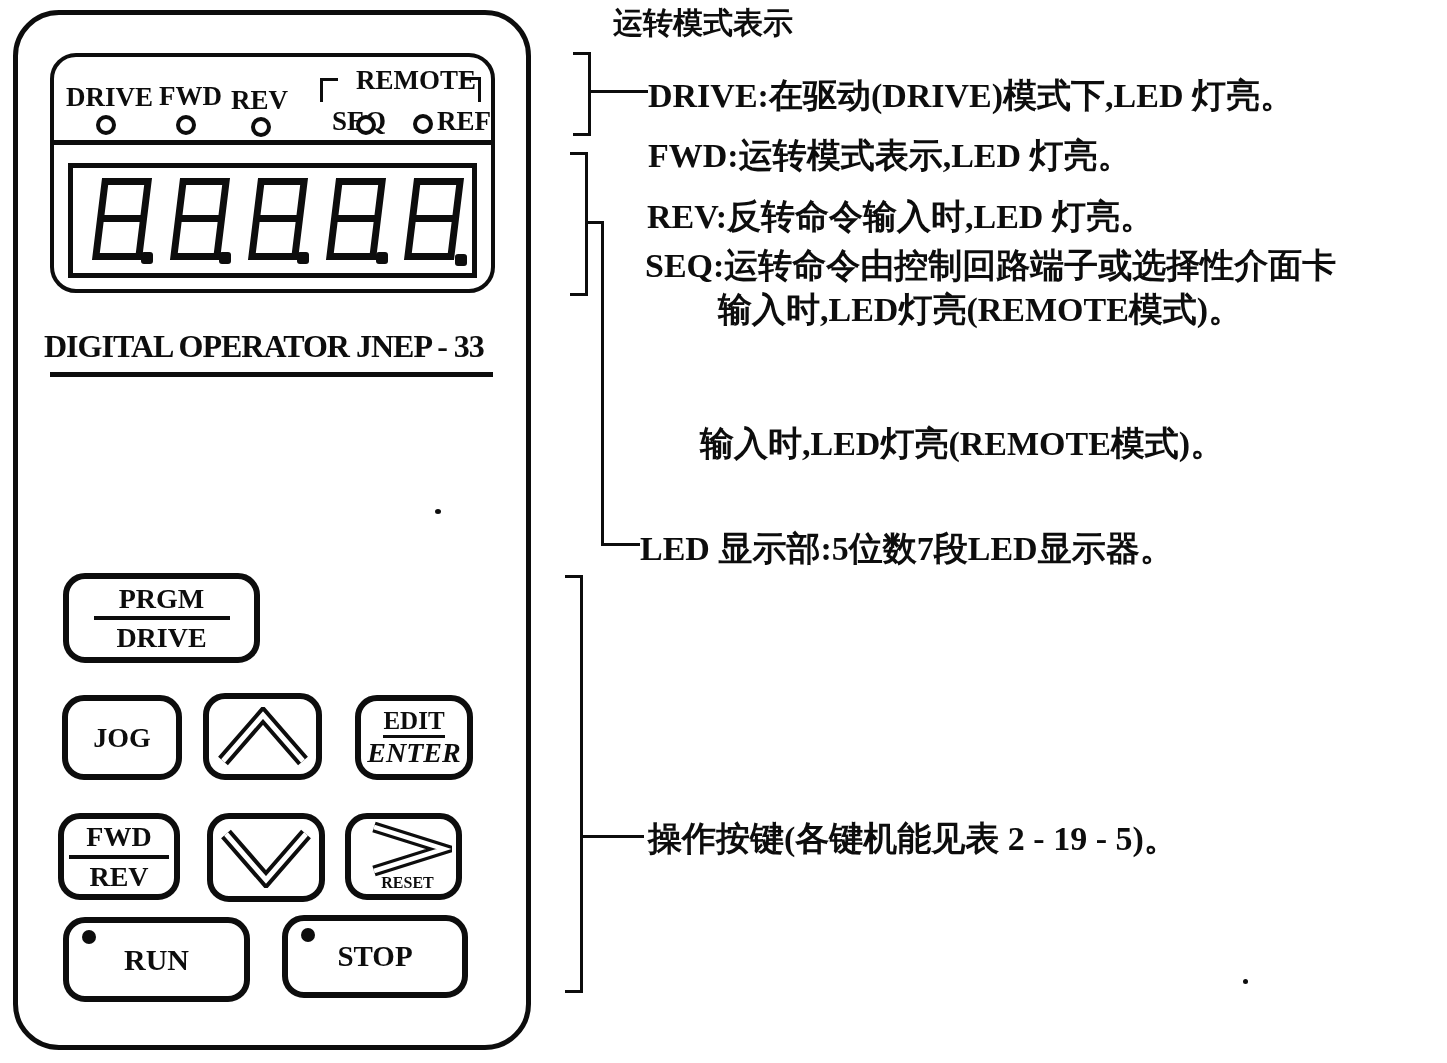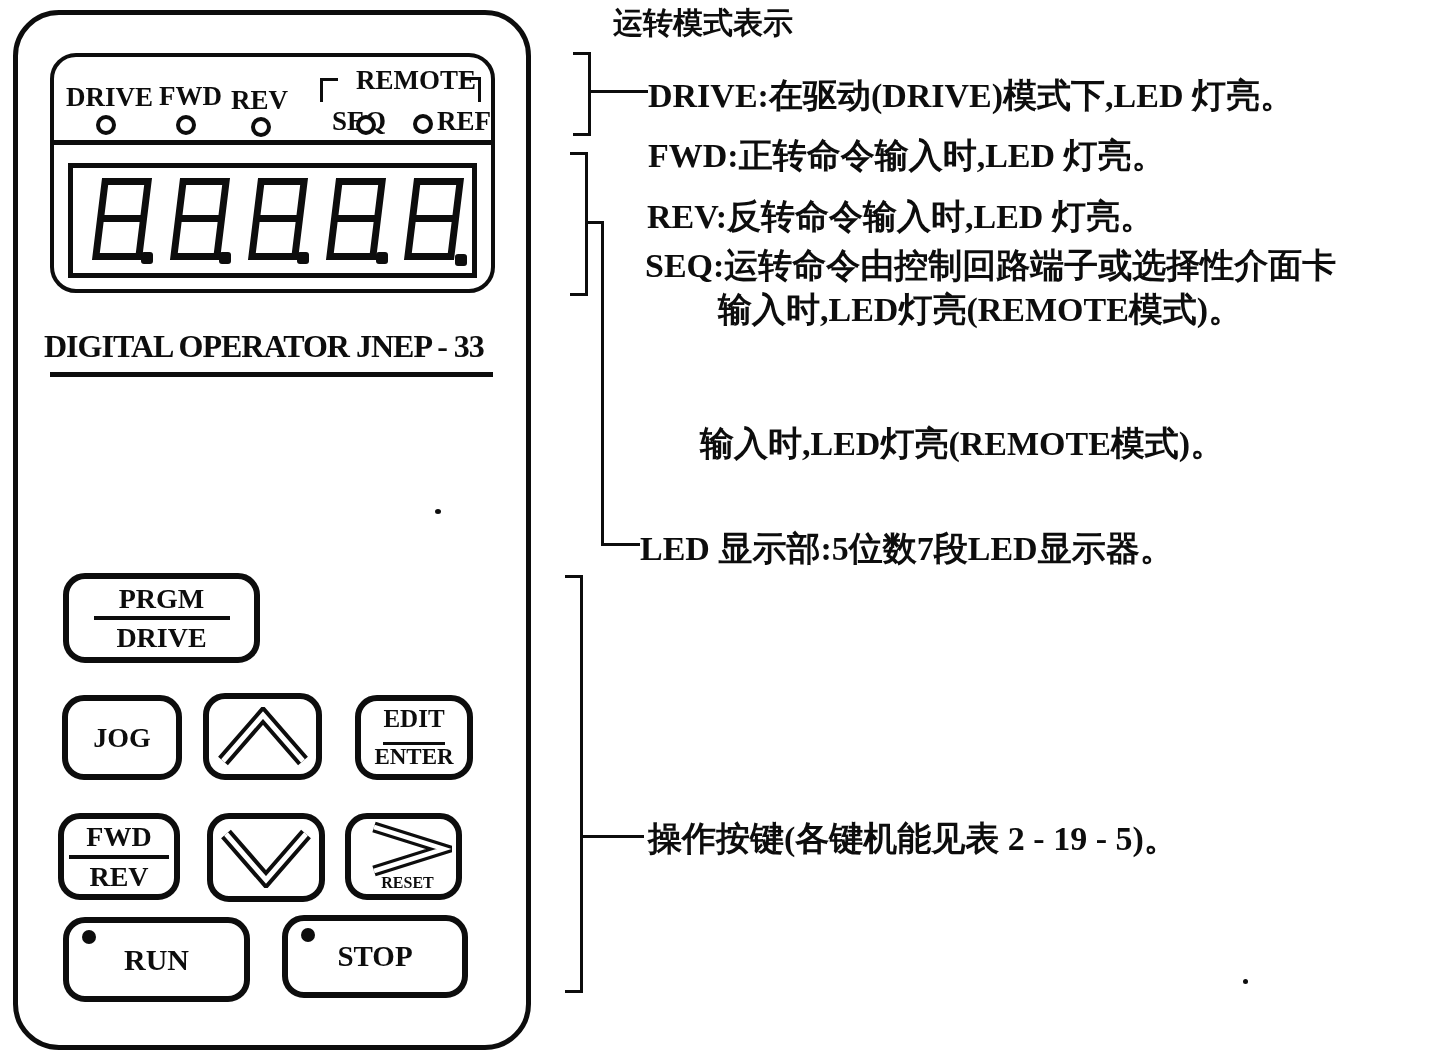--- a/index.html
+++ b/index.html
@@ -98,22 +98,22 @@
   </div>
 
   <div class="abs btn" style="left:203px;top:693px;width:107px;height:75px;">
     <svg width="96" height="60" viewBox="0 0 96 60">
       <polyline points="8,54 48,8 88,54" fill="none" stroke="#0d0d0d" stroke-width="13"></polyline>
       <polyline points="8,54 48,8 88,54" fill="none" stroke="#ffffff" stroke-width="5"></polyline>
     </svg>
   </div>
 
   <div class="abs btn" style="left:355px;top:695px;width:106px;height:73px;">
-    <span class="lbl" style="font-size:25px;border-bottom:3px solid #0d0d0d;padding-bottom:9px;">EDIT</span>
-    <span class="lbl" style="font-size:23px;">ENTER</span>
+    <span class="lbl" style="font-size:25px;border-bottom:3px solid #0d0d0d;padding-bottom:1px;">EDIT</span>
+    <span class="lbl" style="font-size:28px;font-style:italic;">ENTER</span>
   </div>
 
   <div class="abs btn" style="left:58px;top:813px;width:110px;height:75px;">
     <span class="lbl">FWD</span>
     <div class="frac-line" style="width:100px;"></div>
     <span class="lbl">REV</span>
   </div>
 
   <div class="abs btn" style="left:207px;top:813px;width:106px;height:77px;">
     <svg width="96" height="60" viewBox="0 0 96 60">
@@ -146,21 +146,21 @@
   <div class="abs bracket" style="left:570px;top:152px;width:15px;height:138px;"></div>
   <div class="abs bkline" style="left:587px;top:221px;width:16px;height:3px;"></div>
   <div class="abs bkline" style="left:601px;top:221px;width:3px;height:325px;"></div>
   <div class="abs bkline" style="left:601px;top:543px;width:39px;height:3px;"></div>
 
   <div class="abs bracket" style="left:565px;top:575px;width:15px;height:412px;"></div>
   <div class="abs bkline" style="left:582px;top:835px;width:62px;height:3px;"></div>
 
   <div class="abs ann" style="left:613px;top:6px;font-size:30px;">运转模式表示</div>
   <div class="abs ann" style="left:648px;top:77px;">DRIVE:在驱动(DRIVE)模式下,LED 灯亮。</div>
-  <div class="abs ann" style="left:648px;top:137px;">FWD:正转命令输入时,LED 灯亮。</div>
+  <div class="abs ann" style="left:648px;top:137px;">FWD:运转模式表示,LED 灯亮。</div>
   <div class="abs ann" style="left:647px;top:198px;">REV:反转命令输入时,LED 灯亮。</div>
   <div class="abs ann" style="left:645px;top:247px;">SEQ:运转命令由控制回路端子或选择性介面卡</div>
   <div class="abs ann" style="left:718px;top:291px;">输入时,LED灯亮(REMOTE模式)。</div>
   <div class="abs ann" style="left:700px;top:425px;">输入时,LED灯亮(REMOTE模式)。</div>
   <div class="abs ann" style="left:640px;top:530px;">LED 显示部:5位数7段LED显示器。</div>
   <div class="abs ann" style="left:648px;top:820px;">操作按键(各键机能见表 2 - 19 - 5)。</div>
 
   <div class="abs speck" style="left:1243px;top:979px;width:5px;height:5px;"></div>
 
 </div>

